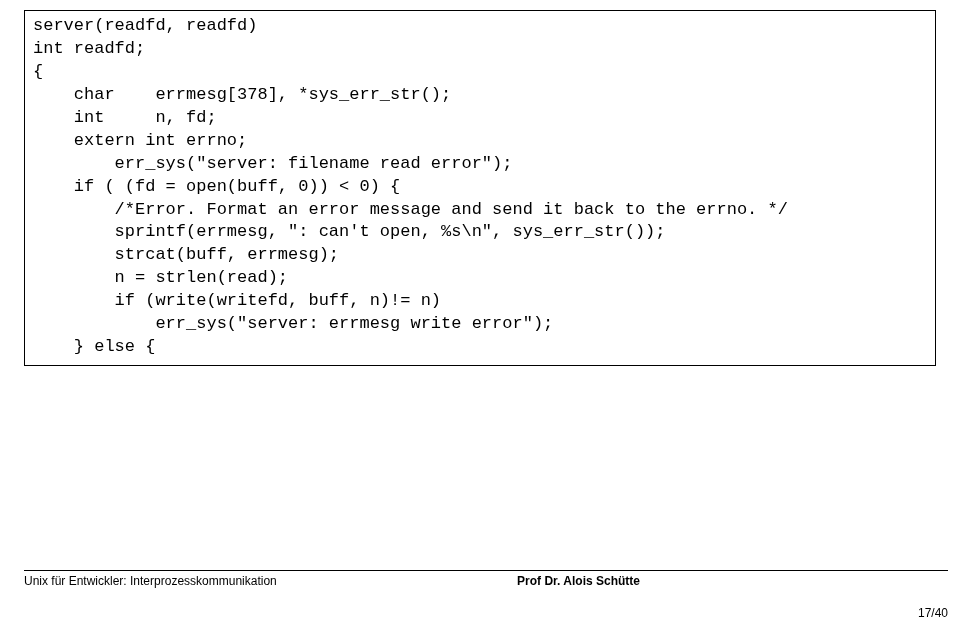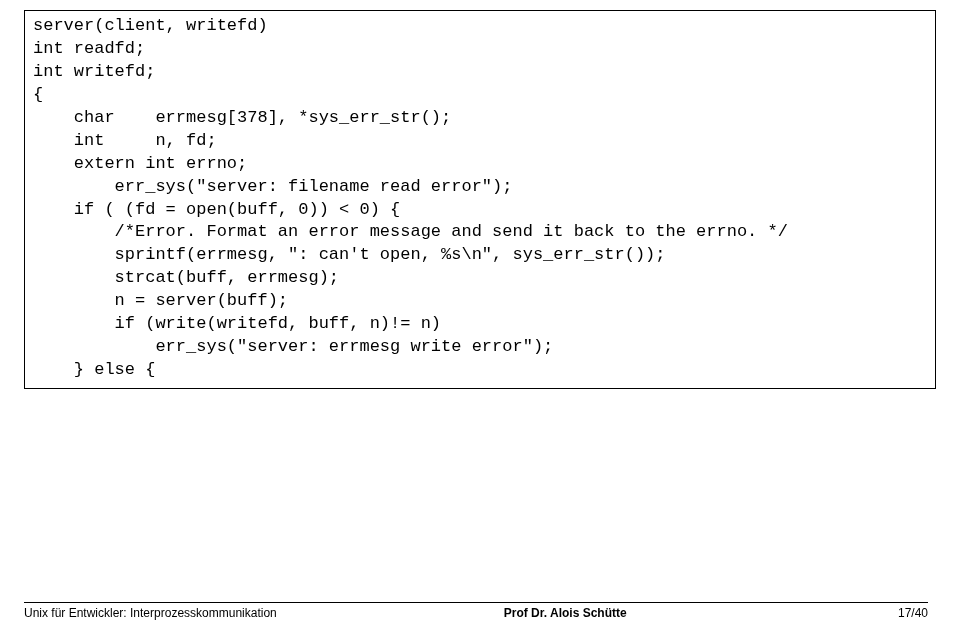--- a/index.html
+++ b/index.html
@@ -29,56 +29,55 @@
     box-sizing: border-box;
     padding: 4px 8px 6px 8px;
   }
   .code {
     white-space: pre;
     font-family: "Courier New", Courier, monospace;
   }
   .footer {
     position: absolute;
     left: 24px;
-    right: 32px;
+    right: 12px;
     bottom: 10px;
     border-top: 1px solid #000;
     display: flex;
     justify-content: space-between;
     align-items: flex-start;
     padding-top: 2px;
     font-size: 12px;
     font-family: Arial, Helvetica, sans-serif;
   }
   .footer .left { flex: 1; text-align: left; }
   .footer .center { flex: 1; text-align: right; font-weight: bold; }
-  .footer .right { flex: 1; text-align: right; }
+  .footer .right { flex: 1; text-align: right; margin-top: 32px; }
 </style>
 </head>
 <body>
 
 <div class="page">
 
   <div class="code-box">
-<div class="code">server(client, writefd)</div>
+<div class="code">server(readfd, readfd)</div>
 <div class="code">int readfd;</div>
-<div class="code">int writefd;</div>
 <div class="code">{</div>
 <div class="code">    char    errmesg[378], *sys_err_str();</div>
 <div class="code">    int     n, fd;</div>
 <div class="code">    extern int errno;</div>
 <div class="code"></div>
 <div class="code"></div>
 <div class="code">        err_sys("server: filename read error");</div>
 <div class="code"></div>
 <div class="code">    if ( (fd = open(buff, 0)) &lt; 0) {</div>
 <div class="code">        /*Error. Format an error message and send it back to the errno. */</div>
 <div class="code">        sprintf(errmesg, ": can't open, %s\n", sys_err_str());</div>
 <div class="code">        strcat(buff, errmesg);</div>
-<div class="code">        n = server(buff);</div>
+<div class="code">        n = strlen(read);</div>
 <div class="code">        if (write(writefd, buff, n)!= n)</div>
 <div class="code">            err_sys("server: errmesg write error");</div>
 <div class="code">    } else {</div>
   </div>
 
   <div class="footer">
     <div class="left">Unix für Entwickler: Interprozesskommunikation</div>
     <div class="center">Prof Dr. Alois Schütte</div>
     <div class="right">17/40</div>
   </div>

